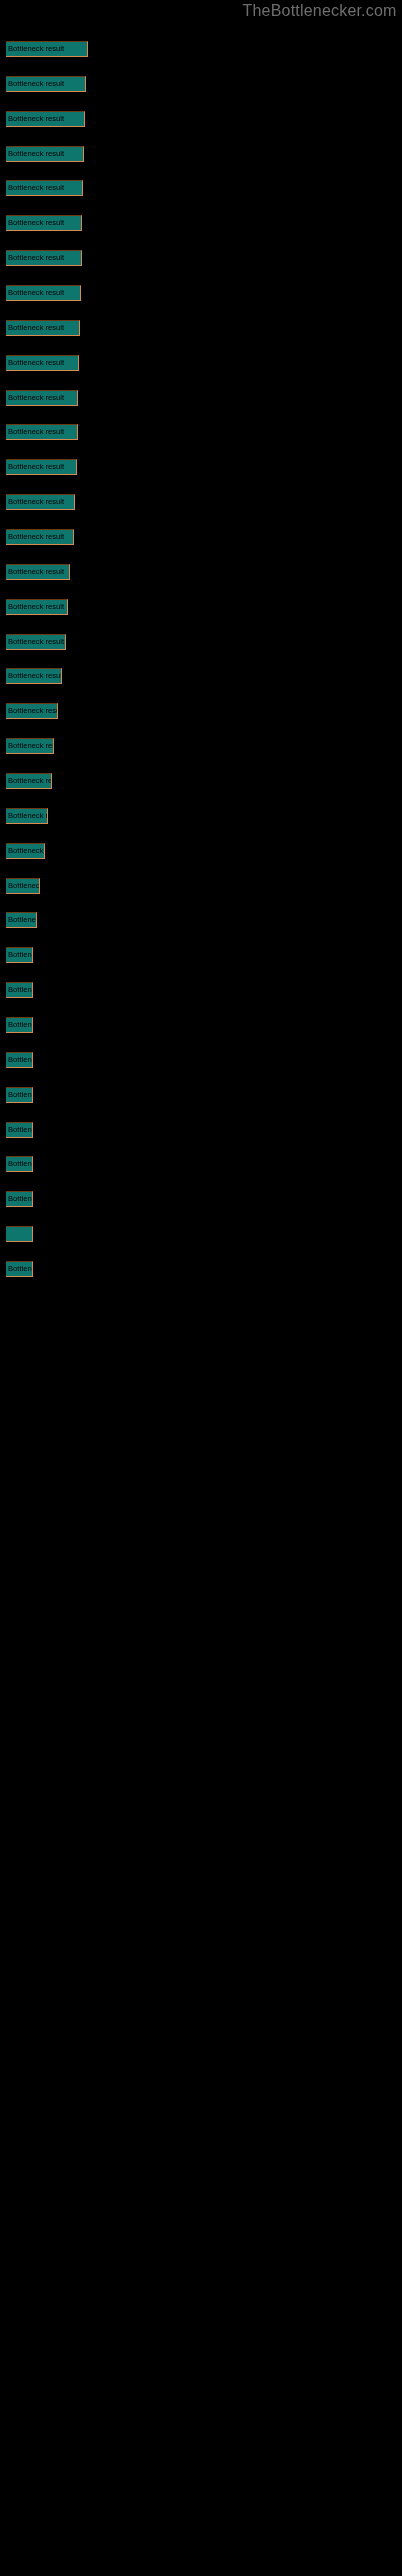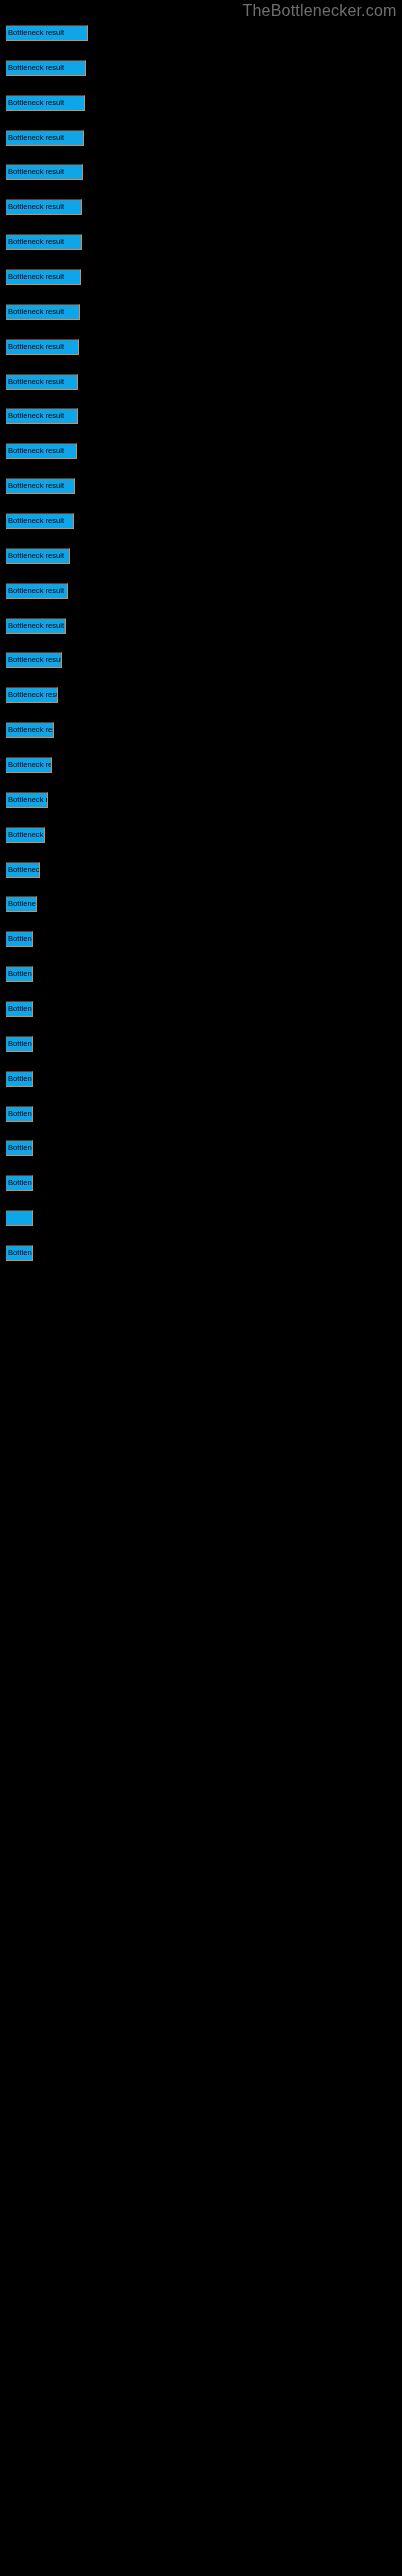--- a/index.html
+++ b/index.html
@@ -14,22 +14,22 @@
   #watermark{
     position:absolute;top:0;left:0;width:403px;height:21px;
     text-align:right;padding-right:6.4px;box-sizing:border-box;
     color:#6e6e6e;font-size:16px;line-height:21px;letter-spacing:0.2px;
     font-family:"Liberation Sans","DejaVu Sans",sans-serif;
     white-space:nowrap;
   }
 
   .bar-row{position:absolute;left:0;width:403px;height:35px;}
   .bar{
-    position:absolute;left:5.6px;top:0;height:16px;
-    background:#0ea5e9;
+    position:absolute;left:5.6px;top:16px;height:16px;
+    background:#0f766e;
     border-top:0.8px solid #6b3a12;
     border-right:0.8px solid #d98a4e;
     border-bottom:0.8px solid #d98a4e;
     box-sizing:border-box;
     overflow:hidden;
     white-space:nowrap;
     padding-left:26px;
   }
   .bar-label{
     position:absolute;left:2.4px;top:50%;transform:translateY(-50%);

